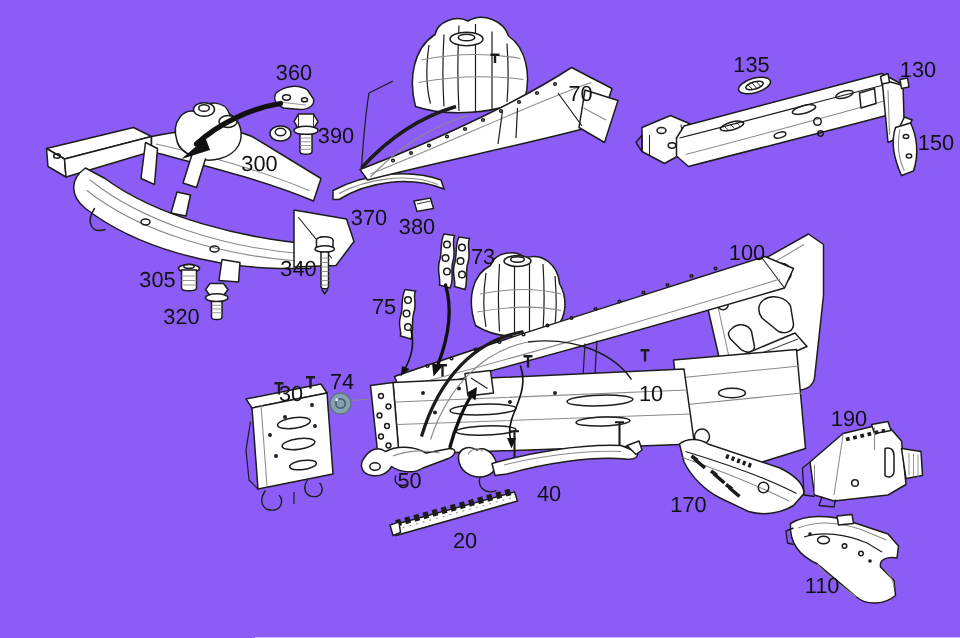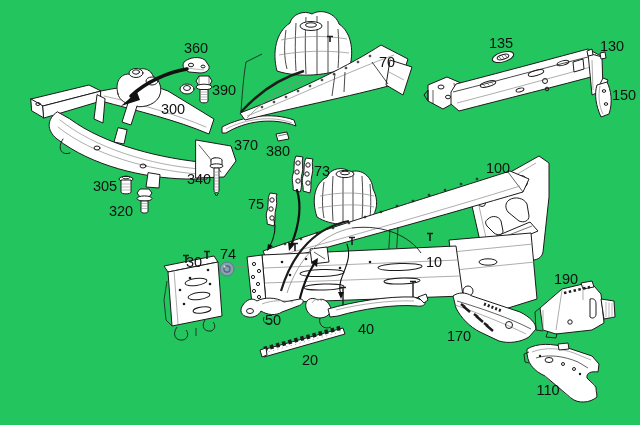--- a/index.html
+++ b/index.html
@@ -1,16 +1,16 @@
 <!DOCTYPE html>
 <html><head>
 <meta charset="utf-8">
 <style>
   html,body{margin:0;padding:0;background:#ffffff;}
-  .stage{position:relative;width:640px;height:425px;background:#22c55e;overflow:hidden;
+  .stage{position:relative;width:640px;height:425px;background:#8b5cf6;overflow:hidden;
          font-family:"Liberation Sans", sans-serif;}
   svg text{font-family:"Liberation Sans", sans-serif;font-size:14.5px;fill:#111111;}
   svg text{cursor:pointer;}
 </style>
 </head>
 <body>
 
 <div class="stage">
 <svg width="640" height="425" viewBox="0 0 640 425">
 

